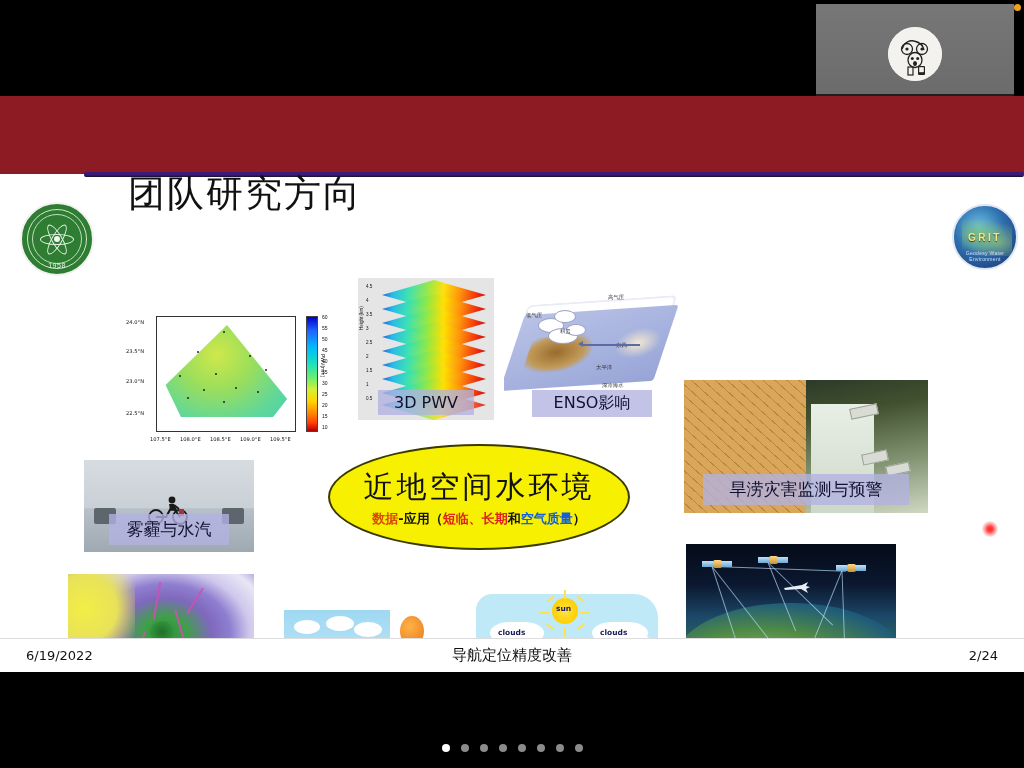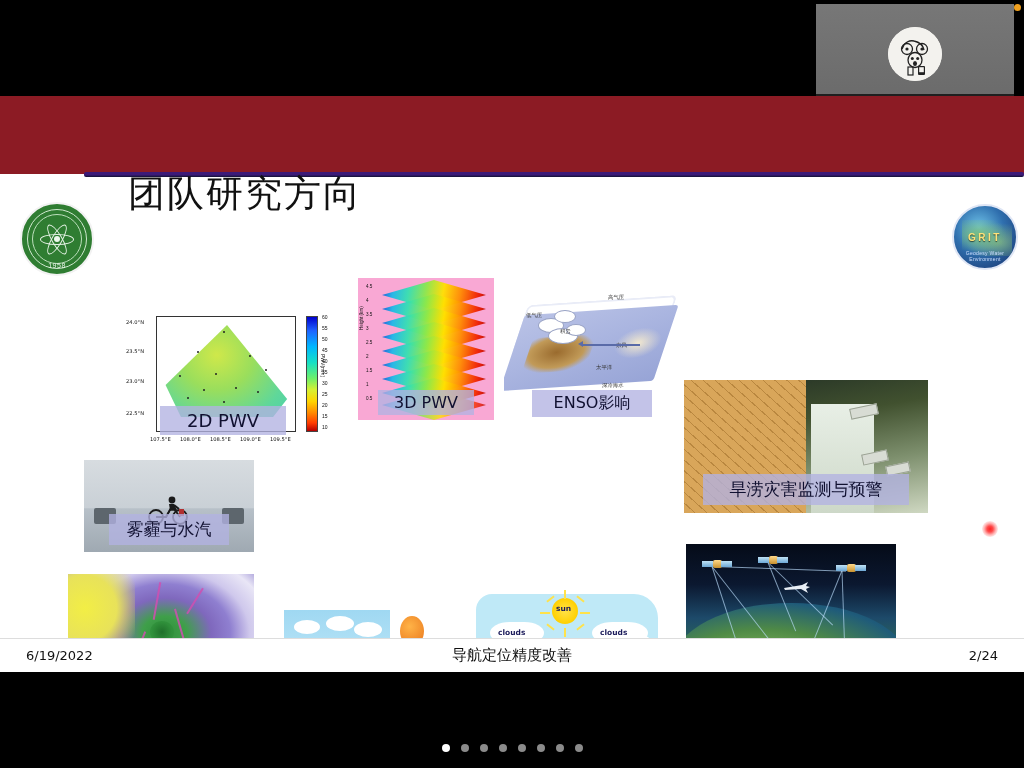--- a/index.html
+++ b/index.html
@@ -125,21 +125,21 @@
   .ax-lab { position:absolute; font-size:5.2px; color:#111;
     font-family:"DejaVu Sans", sans-serif; white-space:nowrap; }
   .cbar { position:absolute; left:194px; top:6px; width:12px; height:116px; border:1px solid #444;
     background: linear-gradient(180deg,#0000cd 0%, #1f63ff 12%, #00b7ff 26%, #17e0c4 40%,
       #6ff06a 54%, #d8f032 64%, #ffd400 74%, #ff8a00 84%, #ff3c00 93%, #b40000 100%); }
   .cbar-tick { position:absolute; left:210px; font-size:5px; color:#111; }
   .cbar-title { position:absolute; left:214px; top:44px; font-size:5px; color:#111;
     transform: rotate(90deg); transform-origin: left top; white-space:nowrap; }
 
   
-  #p-3dpwv { left: 358px; top: 182px; width: 136px; height: 142px; background:#f9a8d4; }
+  #p-3dpwv { left: 358px; top: 182px; width: 136px; height: 142px; background:#e5e5e5; }
   .layer { position:absolute; left: 24px; width: 104px; height: 30px;
     background: linear-gradient(100deg,#1546d6 0%, #1fb8e8 12%, #35e0b0 26%, #8ce84a 42%,
       #ffe000 58%, #ff8c00 74%, #f02000 90%, #b00000 100%);
     clip-path: polygon(50% 0%, 100% 50%, 50% 100%, 0% 50%); opacity: .95; }
   .zlab { position:absolute; left:8px; font-size:4.6px; color:#111; }
   .z-axis-title { position:absolute; left:1px; top:52px; font-size:4.6px; color:#111;
     transform: rotate(-90deg); transform-origin: left top; white-space:nowrap; }
 
   
   #p-enso { left: 504px; top: 188px; width: 176px; height: 142px; background:#fff; }
@@ -375,21 +375,20 @@
       <span class="cbar-tick" style="top:26px">50</span>
       <span class="cbar-tick" style="top:37px">45</span>
       <span class="cbar-tick" style="top:48px">40</span>
       <span class="cbar-tick" style="top:59px">35</span>
       <span class="cbar-tick" style="top:70px">30</span>
       <span class="cbar-tick" style="top:81px">25</span>
       <span class="cbar-tick" style="top:92px">20</span>
       <span class="cbar-tick" style="top:103px">15</span>
       <span class="cbar-tick" style="top:114px">10</span>
       <span class="cbar-title">PWV(mm)</span>
-      <div class="cap" style="top:96px; width:126px; font-size:18px; padding:4px 0;">2D PWV</div>
     </div>
 
     <div class="panel" id="p-3dpwv">
       <div class="layer" style="top:2px"></div>
       <div class="layer" style="top:16px"></div>
       <div class="layer" style="top:30px"></div>
       <div class="layer" style="top:44px"></div>
       <div class="layer" style="top:58px"></div>
       <div class="layer" style="top:72px"></div>
       <div class="layer" style="top:86px"></div>
@@ -541,20 +540,26 @@
       <span class="wc-rainline" style="left:166px;top:64px;height:16px"></span>
       <span class="wc-vapline" style="left:86px;top:62px;height:44px"></span>
       <span class="wc-vapline" style="left:94px;top:60px;height:46px"></span>
       <span class="wc-vapline" style="left:102px;top:62px;height:44px"></span>
       <span class="wc-vapline" style="left:110px;top:64px;height:42px"></span>
       <span class="wc-tree" style="left:164px;top:54px"></span>
       <span class="wc-tree" style="left:142px;top:74px;width:14px;height:18px"></span>
 
     </div>
 
+    <div id="ellipse">
+      <div class="big">近地空间水环境</div>
+      <div class="sub">
+        <span class="s-red">数据</span><span class="s-blk">-应用（</span><span class="s-red2">短临、长期</span><span class="s-blk">和</span><span class="s-blue">空气质量</span><span class="s-blk">）</span>
+      </div>
+    </div>
 
     <div class="laser"></div>
 
     <div class="slide-footer">
       <span class="f-date">6/19/2022</span>
       <span class="f-center">导航定位精度改善</span>
       <span class="f-page">2/24</span>
     </div>
   </div>
 

